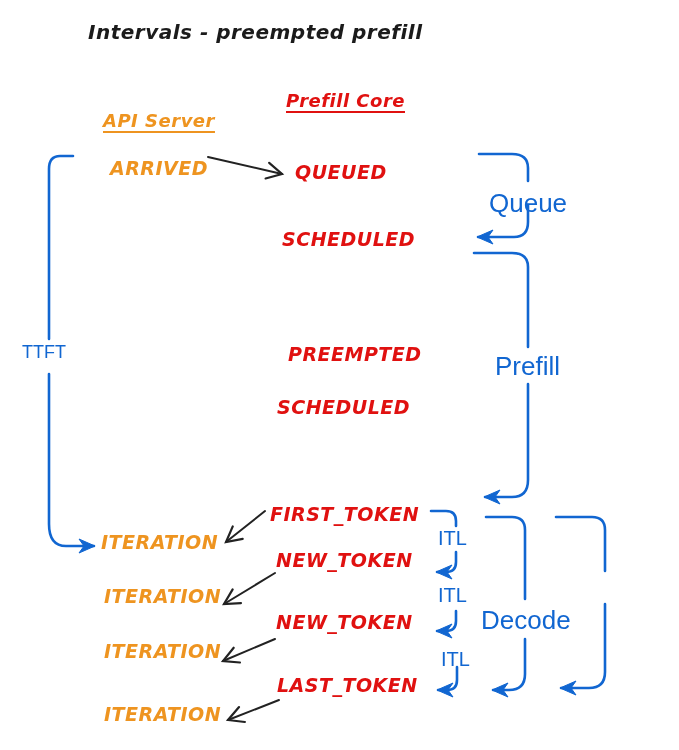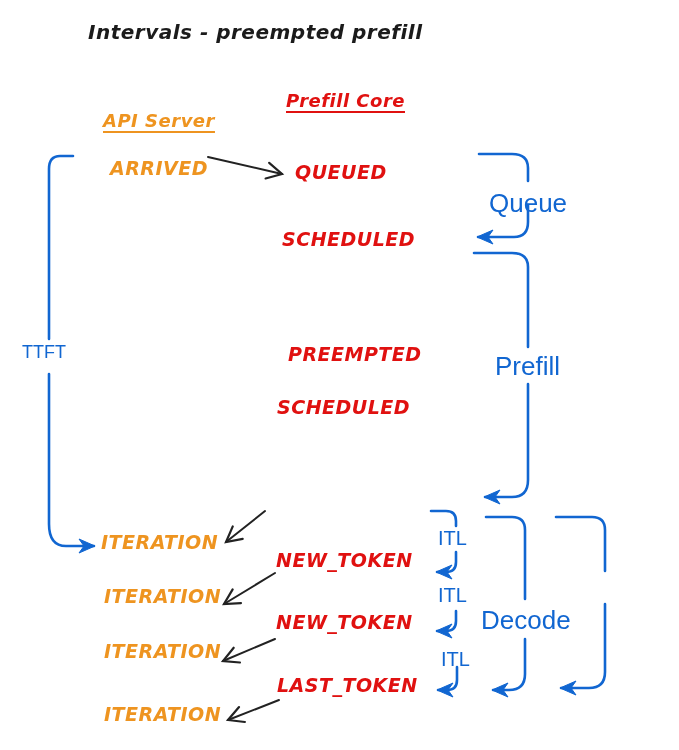--- a/index.html
+++ b/index.html
@@ -120,20 +120,21 @@
   <div class="lbl hand evt api p-arrived">ARRIVED</div>
   <div class="lbl hand evt api p-iter1">ITERATION</div>
   <div class="lbl hand evt api p-iter2">ITERATION</div>
   <div class="lbl hand evt api p-iter3">ITERATION</div>
   <div class="lbl hand evt api p-iter4">ITERATION</div>
 
   <div class="lbl hand evt eng p-queued">QUEUED</div>
   <div class="lbl hand evt eng p-sched1">SCHEDULED</div>
   <div class="lbl hand evt eng p-preempted">PREEMPTED</div>
   <div class="lbl hand evt eng p-sched2">SCHEDULED</div>
+  <div class="lbl hand evt eng p-firsttok">FIRST_TOKEN</div>
   <div class="lbl hand evt eng p-newtok1">NEW_TOKEN</div>
   <div class="lbl hand evt eng p-newtok2">NEW_TOKEN</div>
   <div class="lbl hand evt eng p-lasttok">LAST_TOKEN</div>
 
   <div class="lbl blue sz25 p-ttft">TTFT</div>
   <div class="lbl blue sz26 p-queue">Queue</div>
   <div class="lbl blue sz26 p-prefill">Prefill</div>
   <div class="lbl blue sz24 p-itl1">ITL</div>
   <div class="lbl blue sz24 p-itl2">ITL</div>
   <div class="lbl blue sz24 p-itl3">ITL</div>

